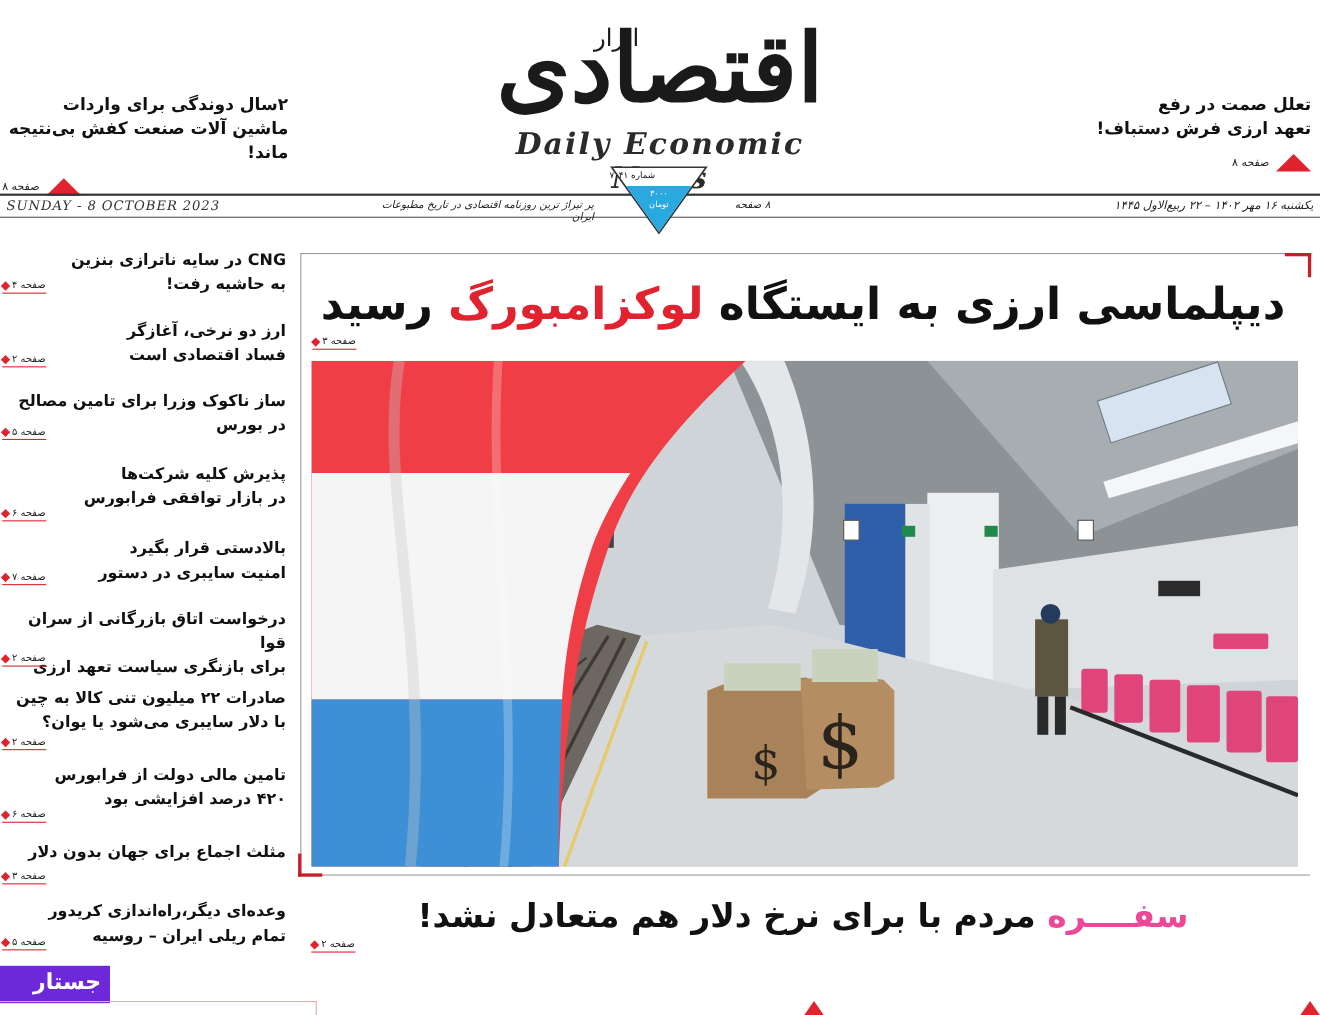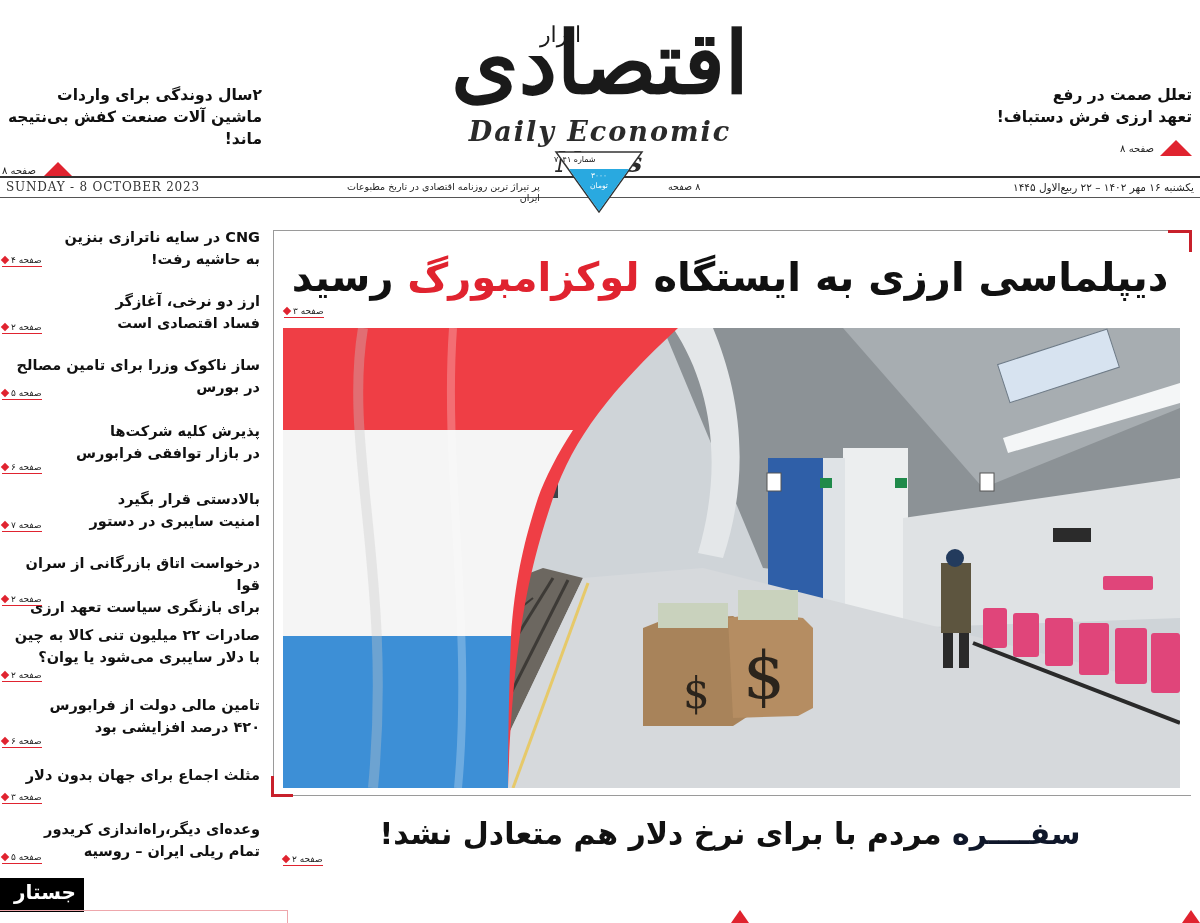--- a/index.html
+++ b/index.html
@@ -22,42 +22,42 @@
     line-height: 22px; color: #111; }
   .teaser .t-page { display: flex; align-items: center; gap: 6px; margin-top: 12px; font-size: 10px; color: #222; }
   .tri-red { width: 0; height: 0; border-left: 16px solid transparent; border-right: 16px solid transparent;
     border-bottom: 16px solid #e0232f; }
   .teaser-left { left: 2px; width: 260px; text-align: right; }
   .teaser-left .t-page { flex-direction: row-reverse; justify-content: flex-end; direction: ltr; }
   .teaser-right { right: 8px; width: 220px; text-align: right; }
   .teaser-right .t-page { justify-content: flex-start; }
 
   .dateline { position: absolute; left: 0; top: 176px; width: 1200px; height: 22px;
-    border-top: 2px solid #333; border-bottom: 1.5px solid #555; }
+    border-top: 2px solid #333; border-bottom: 1.5px solid #555; font-style: italic; }
   .dl-en { position: absolute; left: 6px; top: 2px; font-family: "DejaVu Serif", serif; font-size: 12px;
     letter-spacing: 0.8px; color: #333; }
   .dl-slogan { position: absolute; left: 330px; top: 3px; width: 210px; text-align: right; direction: rtl;
     font-size: 9.5px; color: #222; }
   .dl-pages { position: absolute; left: 668px; top: 3px; direction: rtl; font-size: 9.5px; color: #222; }
   .dl-date { position: absolute; right: 6px; top: 3px; direction: rtl; font-size: 10.5px; color: #222; }
 
   .issue-badge { position: absolute; left: 554px; top: 150px; width: 90px; height: 64px; }
   .issue-badge svg { position: absolute; left: 0; top: 0; }
   .issue-no { position: absolute; left: 0; top: 5px; width: 90px; text-align: left; font-size: 8px;
     direction: rtl; color: #111; }
   .issue-price { position: absolute; left: 0; top: 21px; width: 90px; text-align: center; font-size: 7.5px;
     color: #fff; line-height: 10px; direction: rtl; }
   .sb-item { position: absolute; left: 0; width: 262px; direction: rtl; }
   .sb-title { text-align: right; font-weight: bold; font-size: 14.5px; line-height: 22px; color: #111;
     padding-right: 2px; }
   .sb-page { position: absolute; left: 2px; display: flex; align-items: center; gap: 3px; direction: ltr;
     font-size: 9px; color: #222; border-bottom: 1.5px solid #e0232f; padding-bottom: 1px; }
   .diamond { width: 6px; height: 6px; background: #e0232f; transform: rotate(45deg); display: inline-block; }
 
-  .jaar { position: absolute; left: 0; top: 878px; width: 84px; height: 34px; background: #000000; }
+  .jaar { position: absolute; left: 0; top: 878px; width: 100px; height: 34px; background: #6d28d9; }
   .jaar span { position: absolute; right: 8px; top: 2px; font-size: 20px; font-weight: bold; color: #fff; direction: rtl; }
   .jaar-box { position: absolute; left: 0; top: 910px; width: 288px; height: 13px; border-top: 1px solid #eea7ac;
     border-right: 1px solid #eea7ac; }
 
   
   .main-frame { position: absolute; left: 273px; top: 230px; width: 918px; height: 566px;
     border-top: 1px solid #9a9a9a; border-left: 1px solid #9a9a9a; border-bottom: 1px solid #9a9a9a; }
   .corner-tr { position: absolute; left: 1168px; top: 230px; width: 24px; height: 22px;
     border-top: 3px solid #c8202b; border-right: 3px solid #c8202b; }
   .corner-bl { position: absolute; left: 271px; top: 776px; width: 22px; height: 21px;
@@ -69,21 +69,21 @@
   .headline .red { color: #e0232f; }
   .main-page { position: absolute; left: 284px; top: 306px; display: flex; align-items: center; gap: 3px;
     font-size: 9px; color: #222; border-bottom: 1.5px solid #e0232f; padding-bottom: 1px; }
 
   .photo { position: absolute; left: 283px; top: 328px; width: 897px; height: 460px; overflow: hidden;
     background: #d9dde0; }
   .photo svg { display: block; }
 
   .sub-headline { position: absolute; left: 300px; top: 812px; width: 860px; text-align: center; direction: rtl;
     font-weight: bold; font-size: 30px; line-height: 44px; color: #111; }
-  .sub-headline .red { color: #0f172a; }
+  .sub-headline .red { color: #ec4899; }
   .sub-page { position: absolute; left: 283px; top: 854px; display: flex; align-items: center; gap: 3px;
     font-size: 9px; color: #222; border-bottom: 1.5px solid #e0232f; padding-bottom: 1px; }
 
   .bottom-marker { position: absolute; top: 910px; width: 0; height: 0;
     border-left: 9px solid transparent; border-right: 9px solid transparent; border-bottom: 13px solid #e0232f; }
 </style>
 </head>
 <body>
 
 <div class="masthead">

